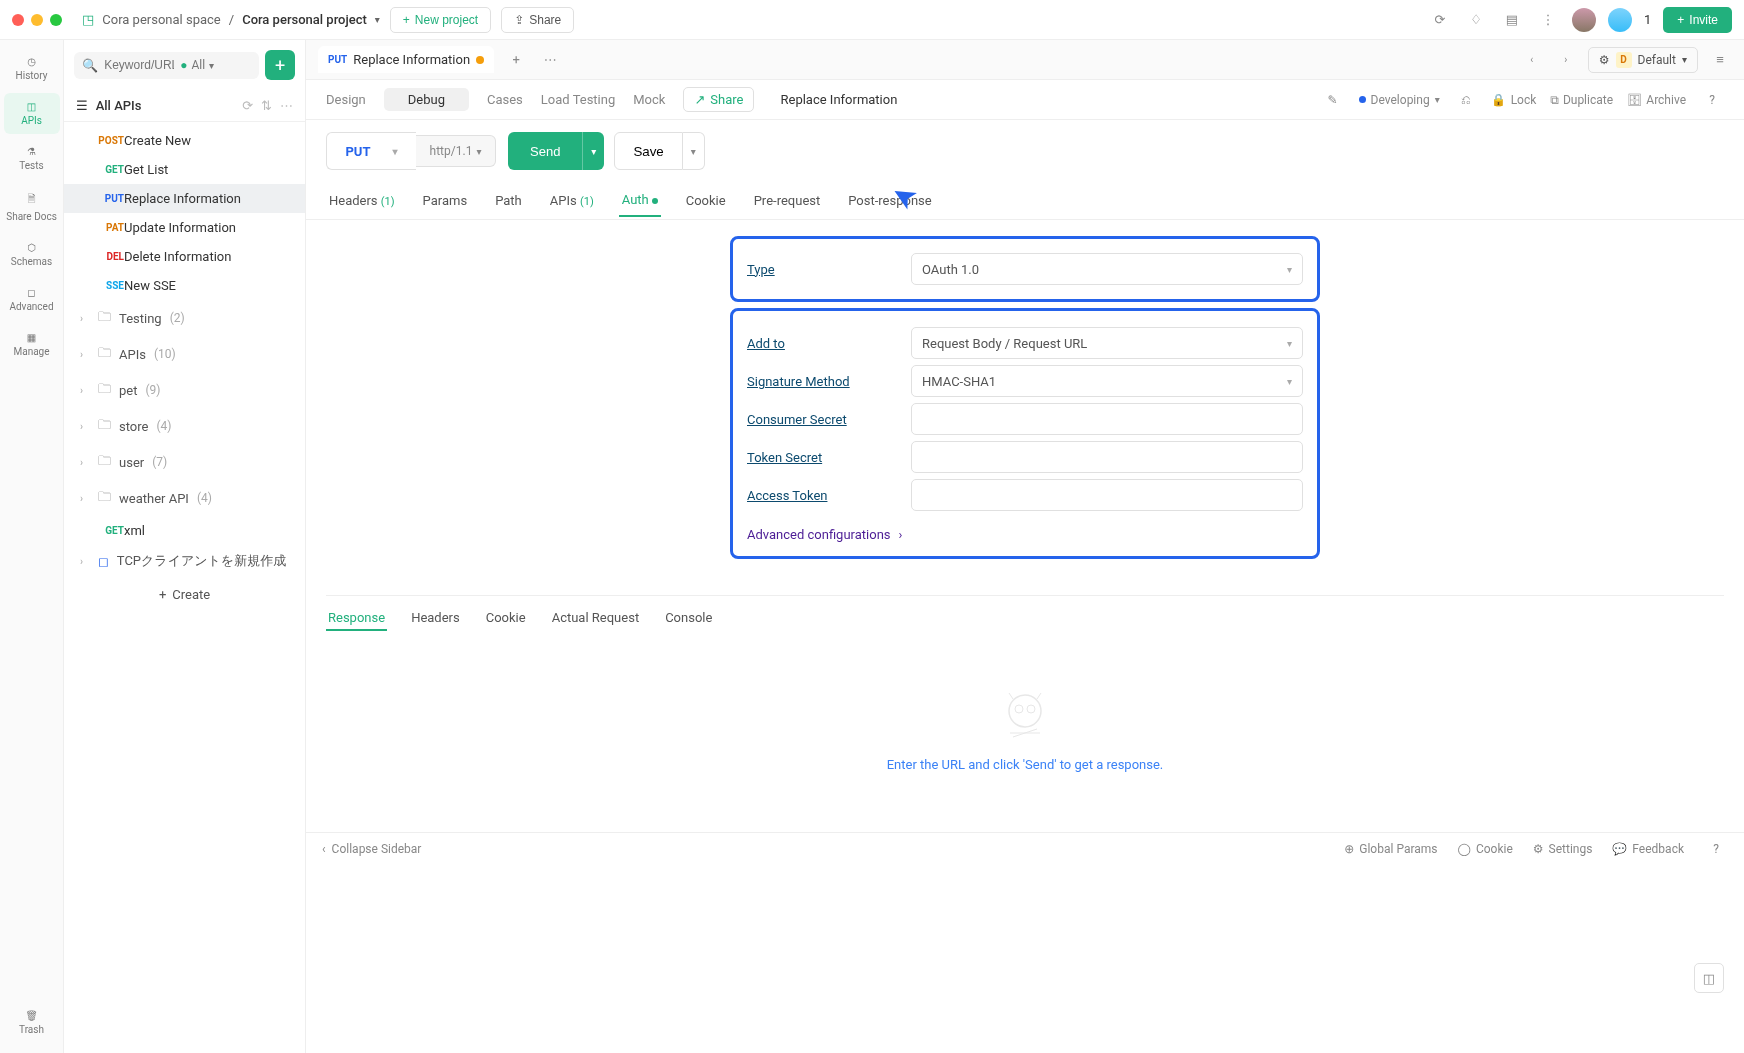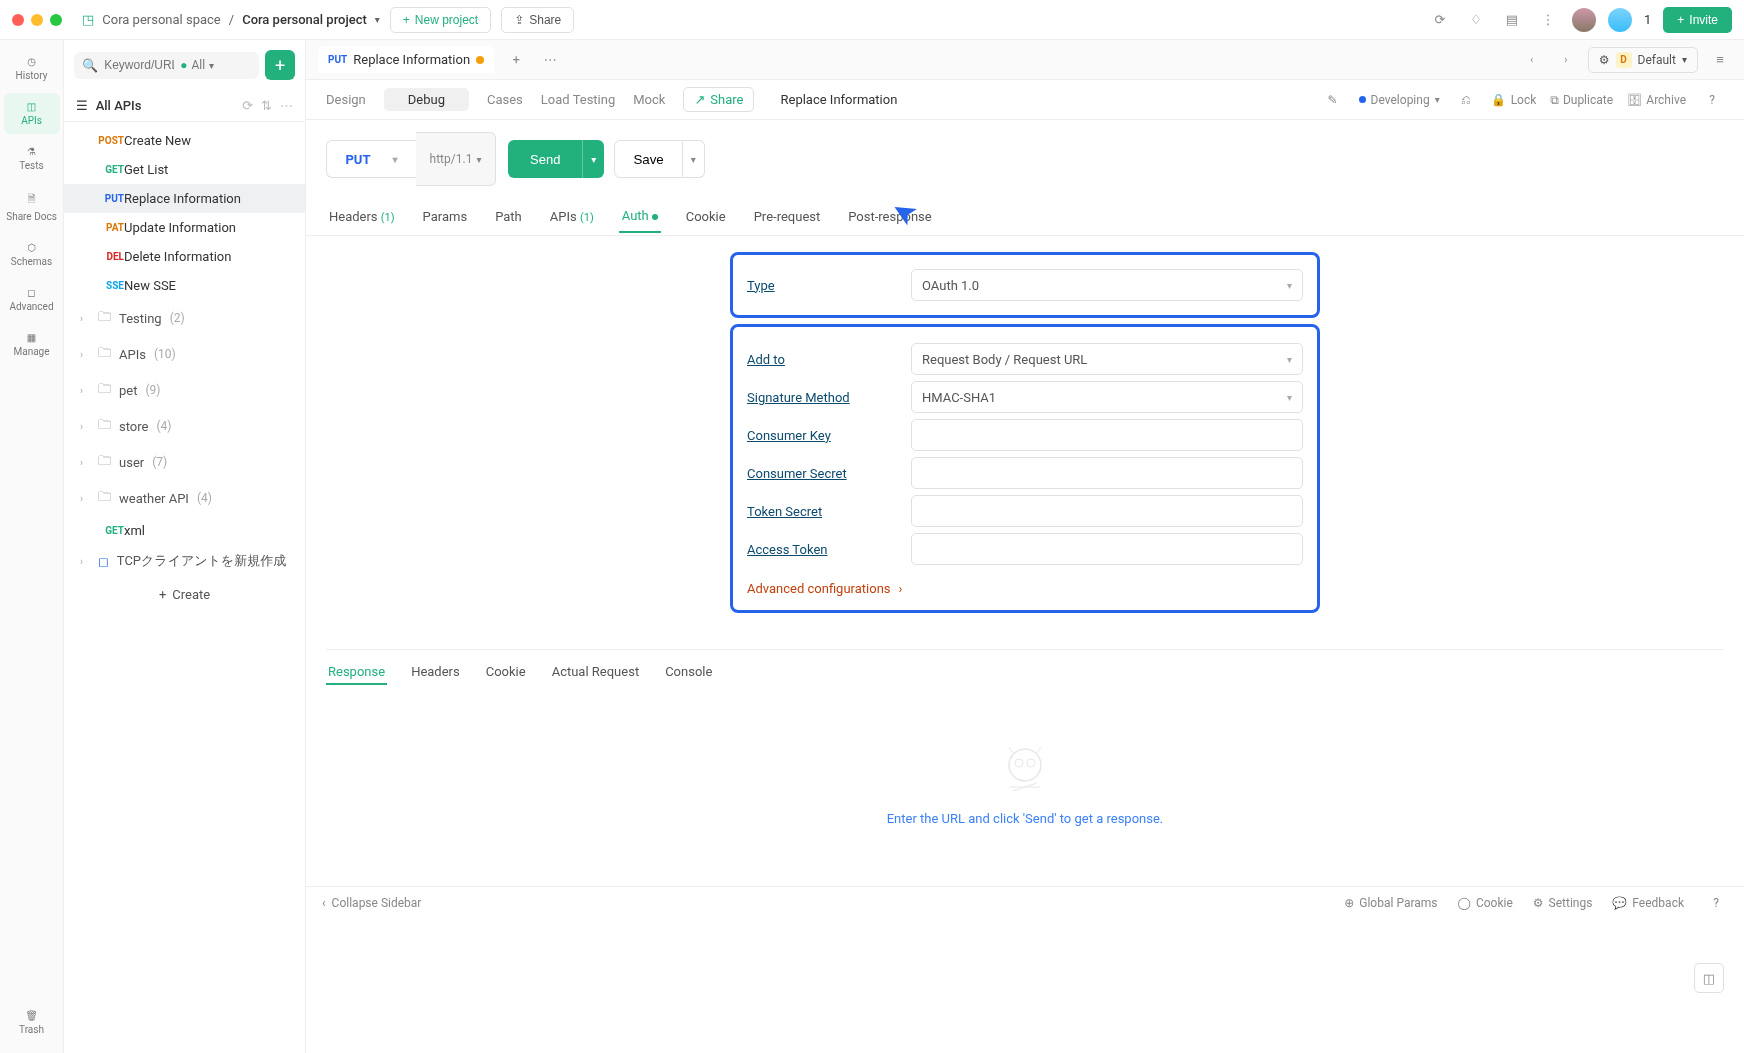--- a/index.html
+++ b/index.html
@@ -62,39 +62,39 @@
 .subnav .sn { color: #888; cursor: pointer; }
 .subnav .sn.active { color: #333; background: #f0f0f0; padding: 4px 24px; border-radius: 5px; }
 .subnav .sn.share { color: #22b07d; display: inline-flex; align-items: center; gap: 5px; border: 1px solid #e0e0e0; padding: 4px 10px; border-radius: 5px; }
 .subnav .title { color: #333; margin-left: 8px; }
 .subnav .right { margin-left: auto; display: flex; align-items: center; gap: 14px; color: #888; font-size: 12px; }
 .subnav .status { display: flex; align-items: center; gap: 5px; }
 .subnav .status .sdot { width: 7px; height: 7px; background: #2563eb; border-radius: 50%; }
 .url-row { display: flex; align-items: center; gap: 0; padding: 12px 20px; }
 .method-select { width: 90px; height: 38px; border: 1px solid #e0e0e0; border-right: none; border-radius: 6px 0 0 6px; display: flex; align-items: center; justify-content: center; gap: 22px; color: #2563eb; font-weight: 700; background: #fff; }
 .url-input { flex: 1; height: 38px; border: 1px solid #e0e0e0; padding: 0 12px; font-size: 13px; outline: none; background: #f7f7f7; }
-.proto-select { width: 80px; height: 54px; border: 1px solid #e0e0e0; border-left: none; border-radius: 0 6px 6px 0; display: flex; align-items: center; justify-content: center; gap: 4px; color: #888; background: #f7f7f7; font-size: 12px; }
+.proto-select { width: 80px; height: 32px; border: 1px solid #e0e0e0; border-left: none; border-radius: 0 6px 6px 0; display: flex; align-items: center; justify-content: center; gap: 4px; color: #888; background: #f7f7f7; font-size: 12px; }
 .send-btn { height: 38px; background: #22b07d; color: #fff; border: none; padding: 0 22px; border-radius: 6px 0 0 6px; margin-left: 12px; font-size: 13px; cursor: pointer; }
 .send-drop { height: 38px; width: 22px; background: #22b07d; border-left: 1px solid rgba(255,255,255,0.3); border-radius: 0 6px 6px 0; color: #fff; display: flex; align-items: center; justify-content: center; }
 .save-btn { height: 38px; border: 1px solid #e0e0e0; background: #fff; padding: 0 18px; border-radius: 6px 0 0 6px; margin-left: 10px; }
 .save-drop { height: 38px; width: 22px; border: 1px solid #e0e0e0; border-left: none; border-radius: 0 6px 6px 0; display: flex; align-items: center; justify-content: center; color: #888; }
 .req-tabs { display: flex; align-items: center; gap: 22px; padding: 0 20px; height: 38px; border-bottom: 1px solid #eee; font-size: 13px; }
 .req-tabs .rt { color: #555; cursor: pointer; padding: 8px 3px; position: relative; }
 .req-tabs .rt .badge { color: #22b07d; font-size: 11px; }
 .req-tabs .rt.active { color: #22b07d; border-bottom: 2px solid #22b07d; }
 .req-tabs .rt .adot { width: 6px; height: 6px; background: #22b07d; border-radius: 50%; display: inline-block; margin-left: 3px; vertical-align: middle; }
 .auth-panel { padding: 16px 20px; display: flex; flex-direction: column; align-items: center; position: relative; }
 .arrow-annot { position: absolute; left: 585px; top: -40px; color: #2563eb; font-size: 30px; transform: rotate(210deg); pointer-events: none; }
 .highlight-box { border: 3px solid #2563eb; border-radius: 8px; padding: 8px 14px; width: 590px; margin-bottom: 6px; }
 .highlight-box2 { border: 3px solid #2563eb; border-radius: 8px; padding: 10px 14px 14px; width: 590px; }
 .form-row { display: flex; align-items: center; margin: 6px 0; }
 .form-row label { width: 164px; color: #0c4a6e; font-size: 13px; text-decoration: underline; }
 .form-row .select, .form-row .input { flex: 1; height: 32px; border: 1px solid #e0e0e0; border-radius: 5px; padding: 0 10px; display: flex; align-items: center; justify-content: space-between; background: #fff; color: #555; font-size: 13px; }
 .form-row .input { justify-content: flex-start; }
-.adv-link { color: #c2410c; cursor: pointer; display: inline-flex; align-items: center; gap: 8px; margin-top: 10px; font-size: 13px; }
+.adv-link { color: #4c1d95; cursor: pointer; display: inline-flex; align-items: center; gap: 8px; margin-top: 10px; font-size: 13px; }
 .resp-section { border-top: 1px solid #eee; margin: 20px 20px 0; }
 .resp-tabs { display: flex; gap: 22px; padding: 10px 0; font-size: 13px; }
 .resp-tabs .rsp { color: #555; cursor: pointer; padding: 4px 2px; }
 .resp-tabs .rsp.active { color: #22b07d; border-bottom: 2px solid #22b07d; }
 .resp-empty { display: flex; flex-direction: column; align-items: center; justify-content: center; padding: 50px 0 60px; color: #3b82f6; gap: 16px; }
 .owl { width: 60px; height: 50px; opacity: 0.35; }
 .footer { display: flex; align-items: center; height: 32px; border-top: 1px solid #eee; padding: 0 16px; font-size: 12px; color: #888; gap: 18px; }
 .footer .left { display: flex; align-items: center; gap: 6px; cursor: pointer; }
 .footer .right { margin-left: auto; display: flex; gap: 20px; }
 .footer .fitem { display: flex; align-items: center; gap: 5px; cursor: pointer; }
@@ -387,24 +387,20 @@
             </div>
           </div>
           <div class="form-row">
             <label>Signature Method</label>
             <div class="select">
               <span>HMAC-SHA1</span>
               <span class="tiny" style="color:#aaa">▾</span>
             </div>
           </div>
           <div class="form-row">
-            <label>Consumer Key</label>
-            <div class="input"></div>
-          </div>
-          <div class="form-row">
             <label>Consumer Secret</label>
             <div class="input"></div>
           </div>
           <div class="form-row">
             <label>Token Secret</label>
             <div class="input"></div>
           </div>
           <div class="form-row">
             <label>Access Token</label>
             <div class="input"></div>

